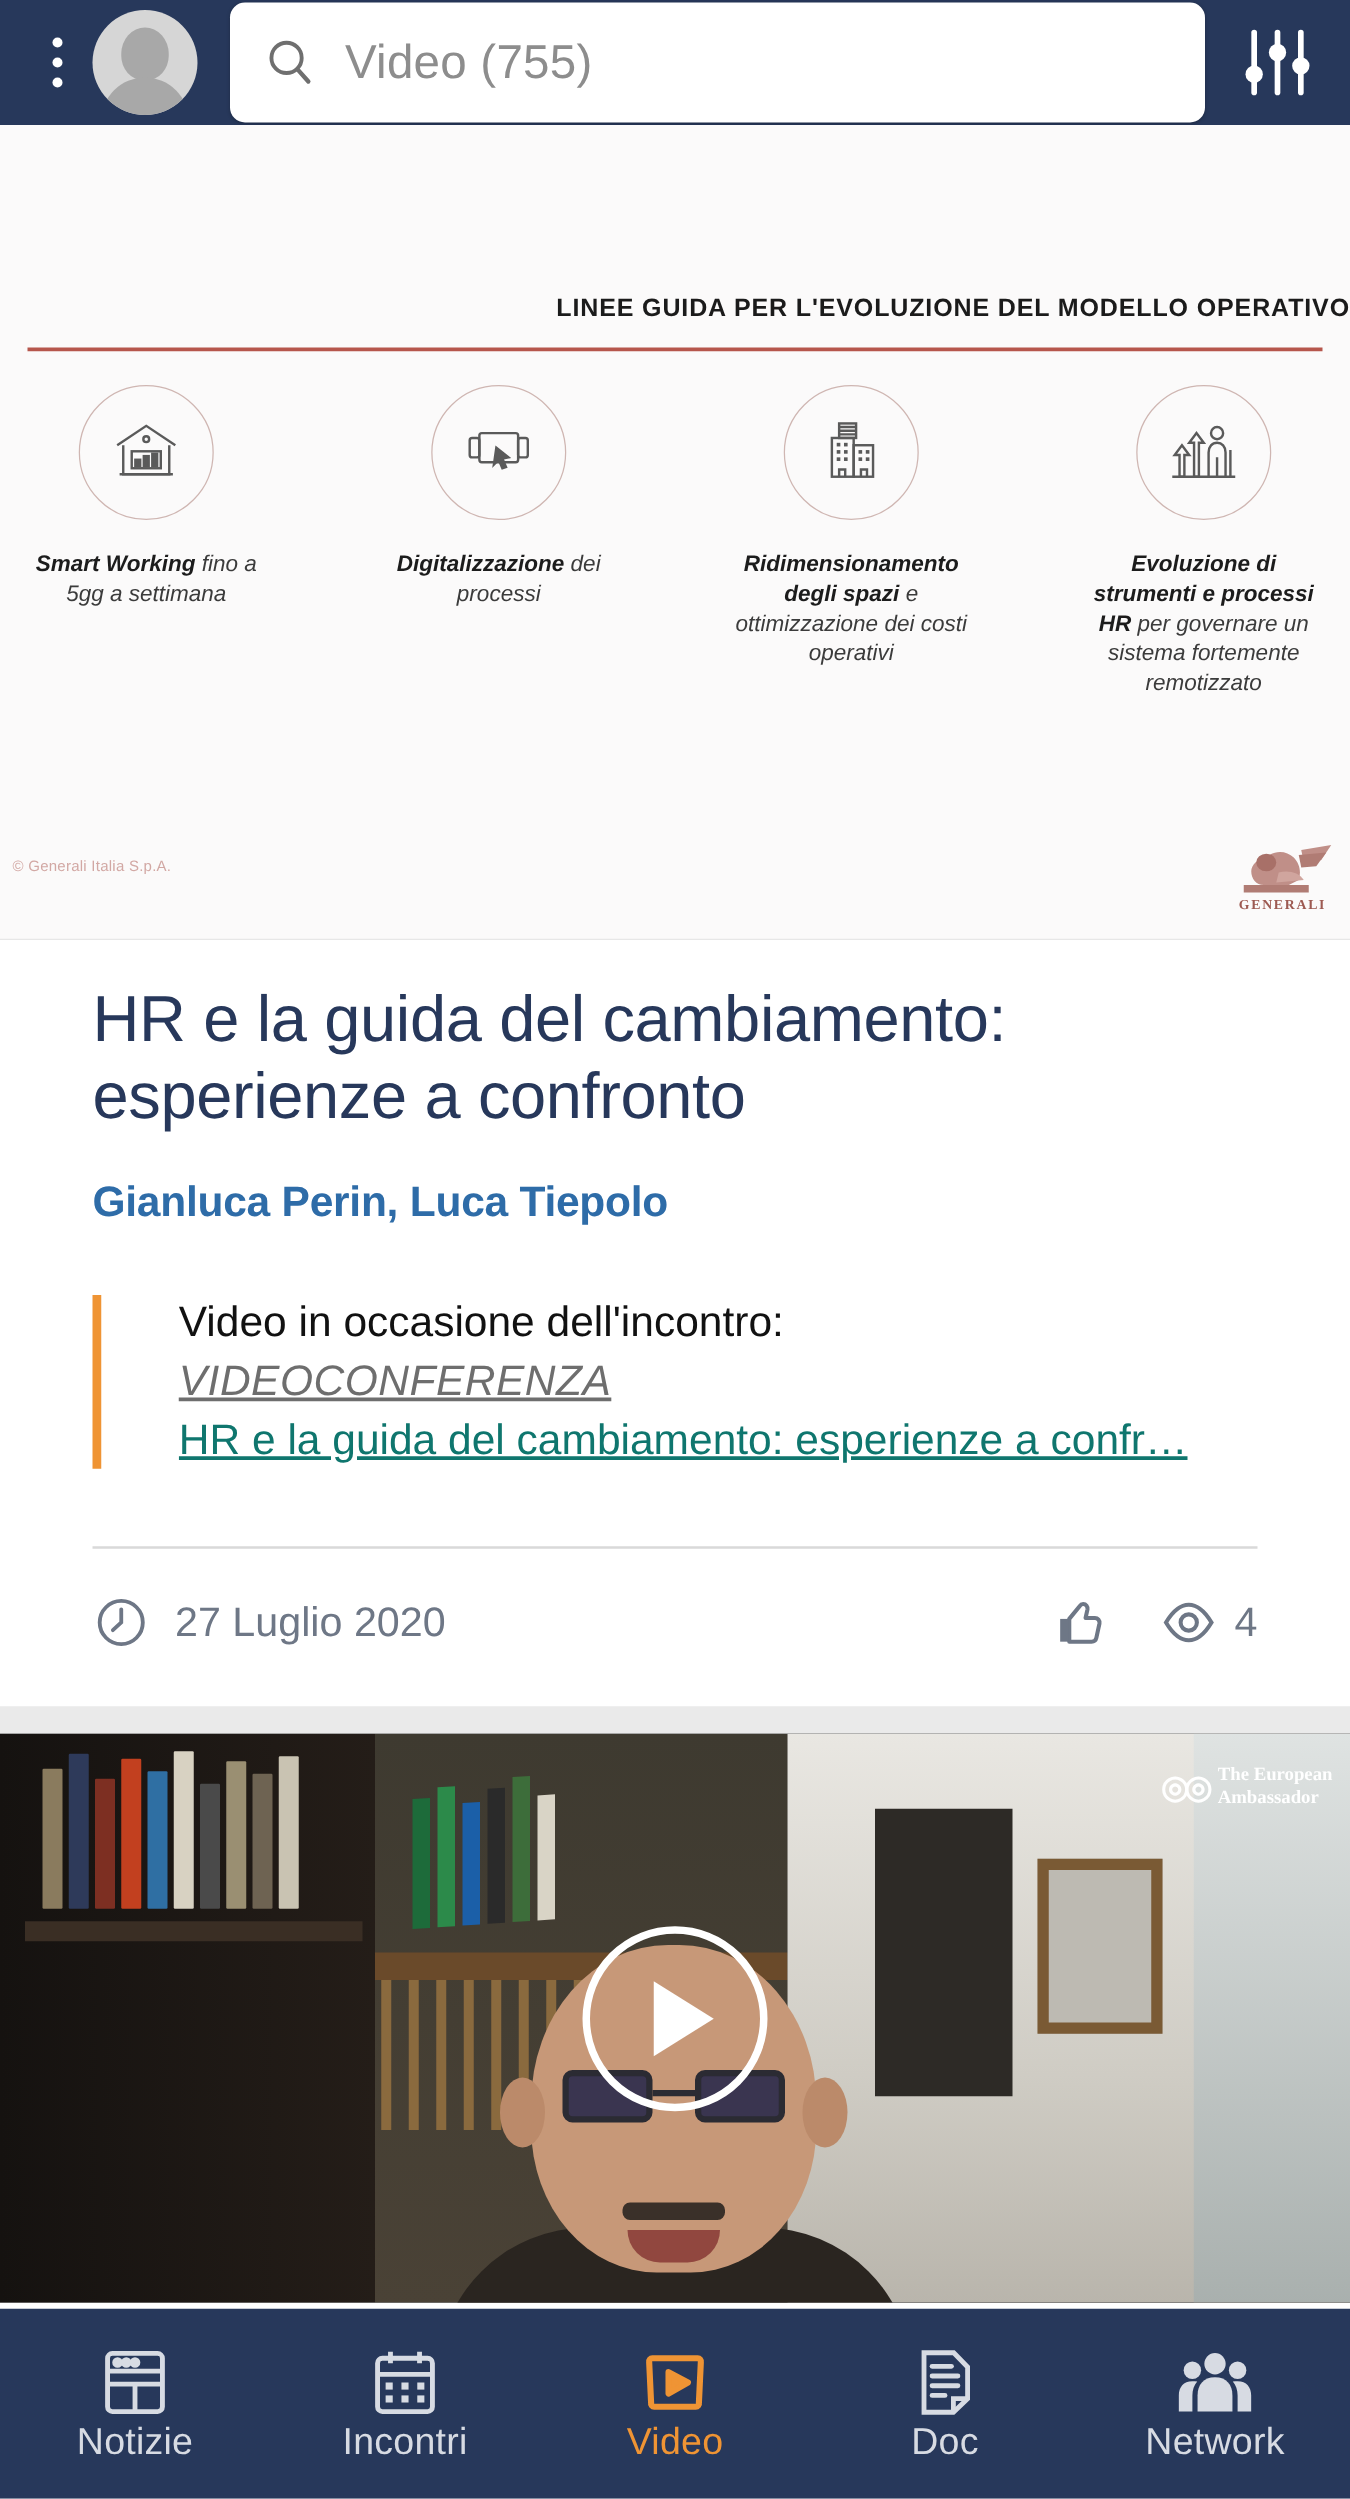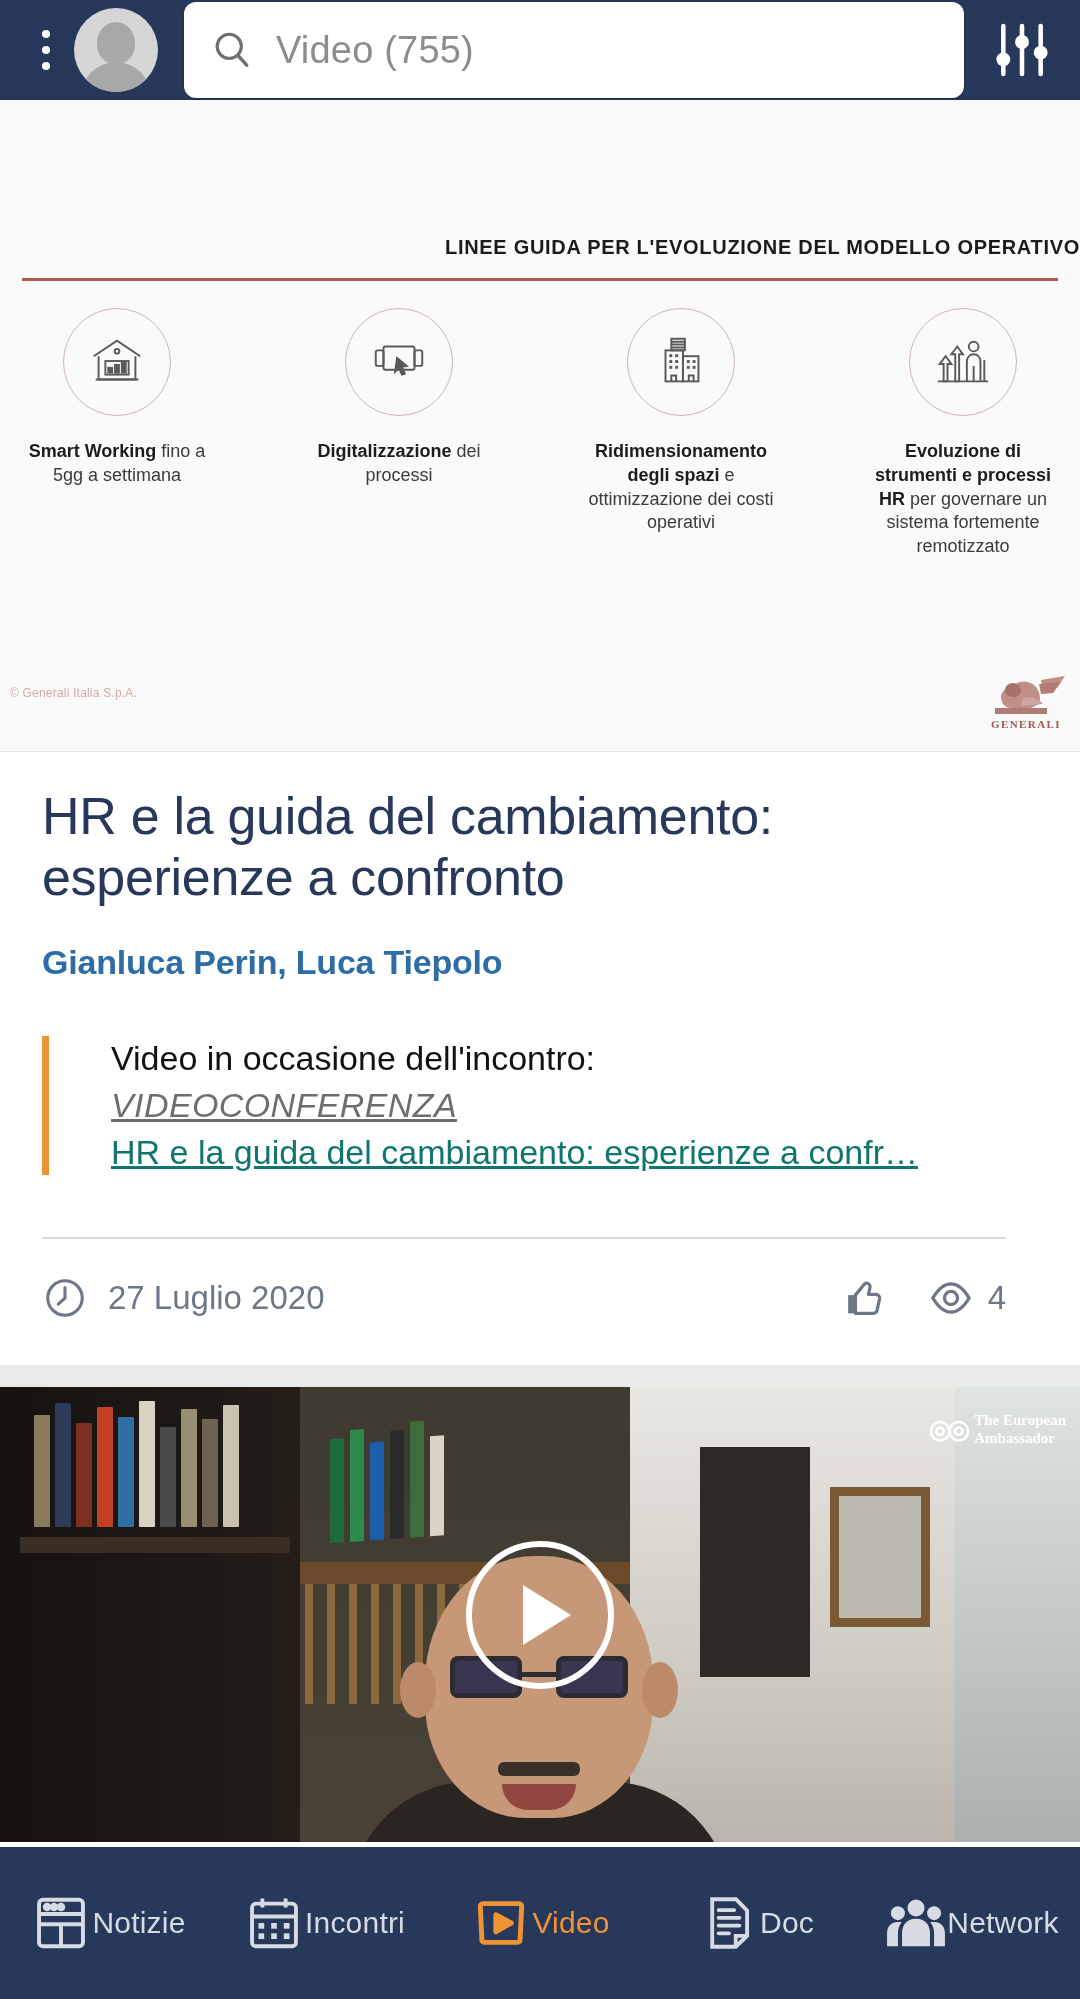--- a/index.html
+++ b/index.html
@@ -69,21 +69,21 @@
     position:absolute; left:0; right:0; top:136px;
     text-align:right; color:#1b1b1b;
     font-size:20px; font-weight:bold; letter-spacing:.7px;
   }
   .slide-rule {
     position:absolute; left:22px; right:22px; top:178px;
     height:3px; background:#b6564c;
   }
   .pillars {
     position:absolute; left:18px; right:18px; top:208px;
-    display:flex; justify-content:space-between; gap:6px;
+    display:flex; justify-content:space-between; gap:6px;font-style:italic;
   }
   .pillar { width:198px; display:flex; flex-direction:column; align-items:center; }
   .pill-circle {
     width:108px; height:108px; border-radius:50%;
     border:1.5px solid #cfb6b2; display:flex;
     align-items:center; justify-content:center; margin-bottom:24px;
   }
   .pill-cap {
     font-size:18px; line-height:1.32; text-align:center; color:#3b3b3b;
   }
@@ -98,21 +98,21 @@
     width:96px; height:64px;
     display:flex; flex-direction:column; align-items:center; justify-content:flex-end;
   }
   .generali-logo .lion { width:86px; height:44px; }
   .generali-logo .gname {
     font-size:11px; color:#9d5a52; letter-spacing:1.4px;
     font-family:"Liberation Serif", serif; font-weight:bold;
   }
 
   
-  .article { padding:0 74px 0 42px; background:#fff; }
+  .article { padding:0 74px 0 74px; background:#fff; }
   .art-title {
     color:#27385b; font-size:52px; font-weight:400;
     line-height:1.18; padding-top:34px; letter-spacing:-0.3px;
   }
   .art-authors {
     color:#2e6ca8; font-size:34px; font-weight:bold;
     margin-top:34px; letter-spacing:-0.2px; cursor:pointer;
   }
   .quote {
     margin-top:54px; border-left:7px solid #ef9434;
@@ -211,22 +211,22 @@
     border-top:30px solid transparent;
     border-bottom:30px solid transparent;
   }
 
   
   .bottomnav {
     position:absolute; left:0; bottom:0; width:1080px; height:152px;
     background:#27385b; display:flex; align-items:center;
   }
   .navitem {
-    flex:1 1 0; display:flex; 
-    align-items:center; justify-content:center; cursor:pointer;
+    flex:1 1 0; display:flex; flex-direction:column;
+    align-items:center; justify-content:space-between; cursor:pointer;
   }
   .navitem svg { width:62px; height:62px; }
   .navlabel { font-size:30px; color:#d7dbe3; letter-spacing:.2px; }
   .navitem.active .navlabel { color:#ef9434; }
 </style>
 </head>
 <body>
 
 <div class="header">
   <div class="kebab">

